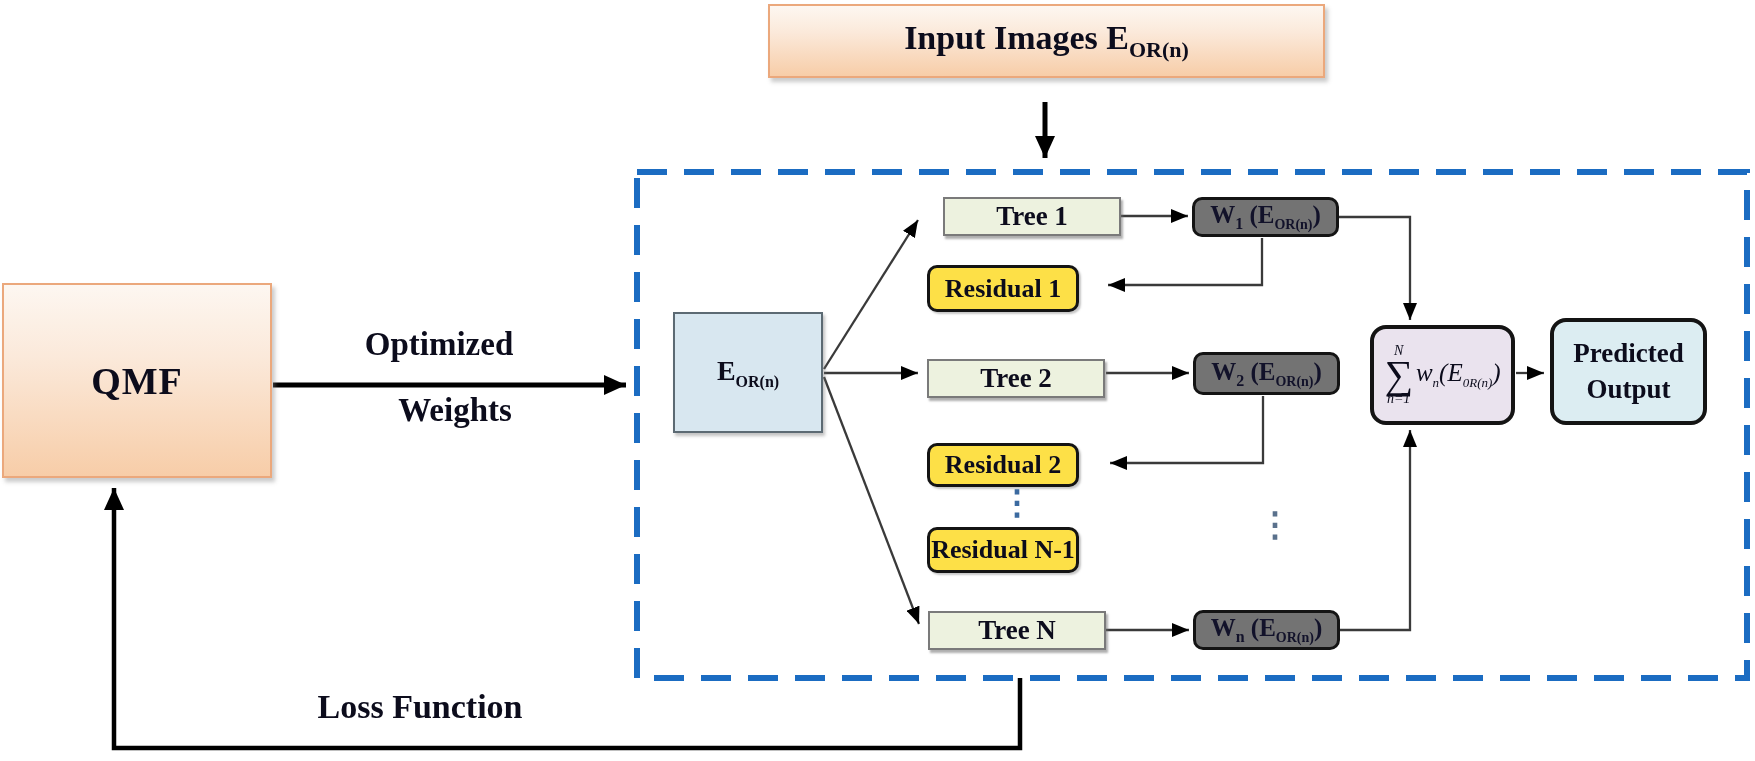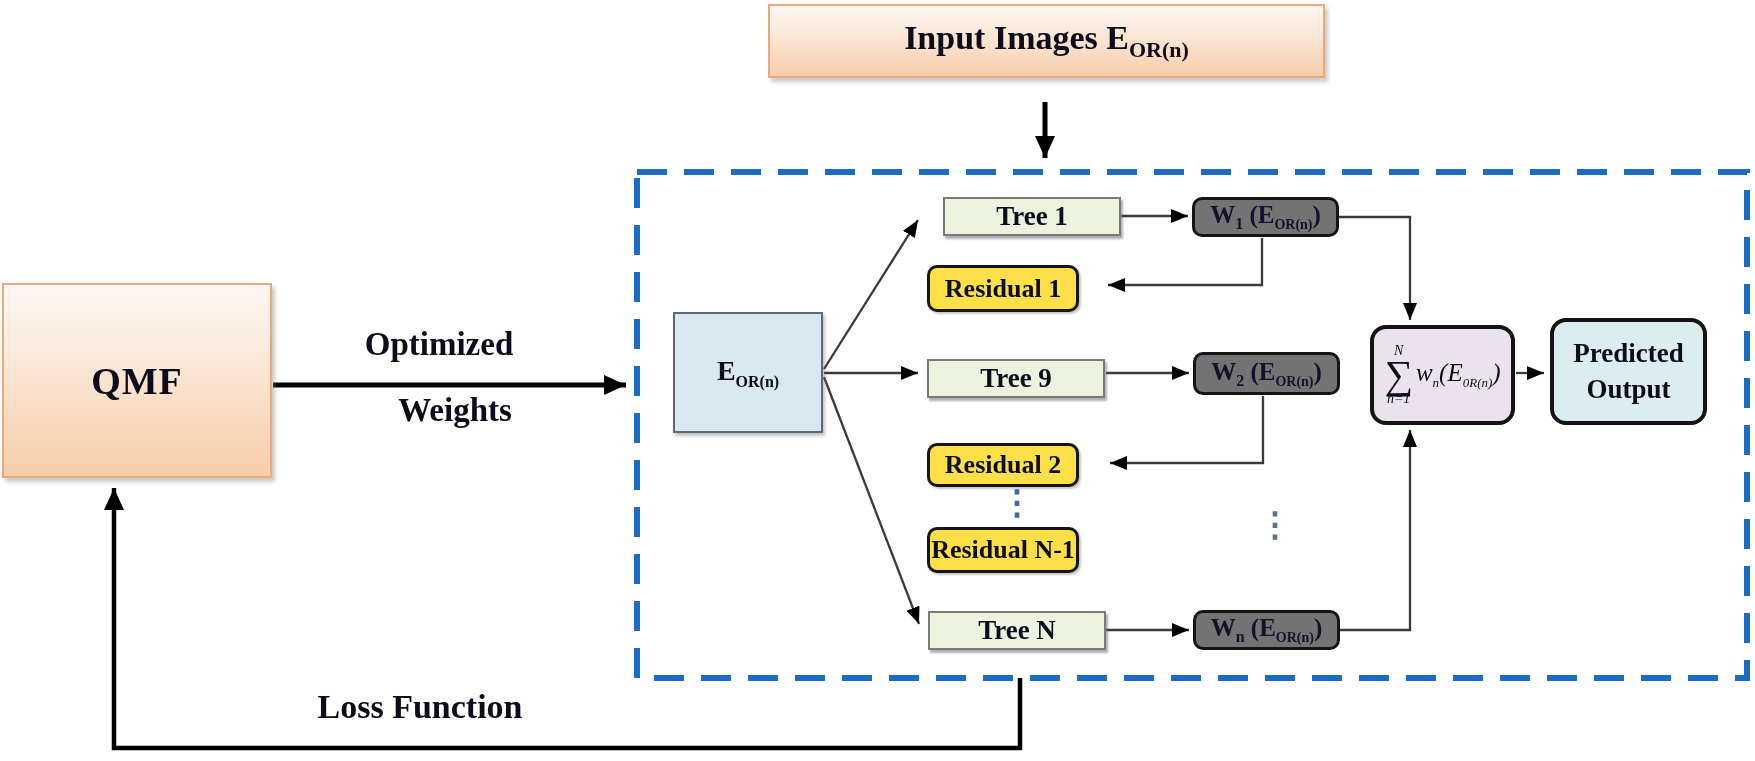--- a/index.html
+++ b/index.html
@@ -135,21 +135,21 @@
   <div class="free-label opt2">Weights</div>
 
   <div class="box eor-box">
     <span><span>E</span><sub class="sub-md">OR(n)</sub></span>
   </div>
 
   <div class="box tree tree1">
     <span>Tree 1</span>
   </div>
   <div class="box tree tree2">
-    <span>Tree 9</span>
+    <span>Tree 2</span>
   </div>
   <div class="box tree treeN">
     <span>Tree N</span>
   </div>
 
   <div class="box residual res1">
     <span>Residual 1</span>
   </div>
   <div class="box residual res2">
     <span>Residual 2</span>

